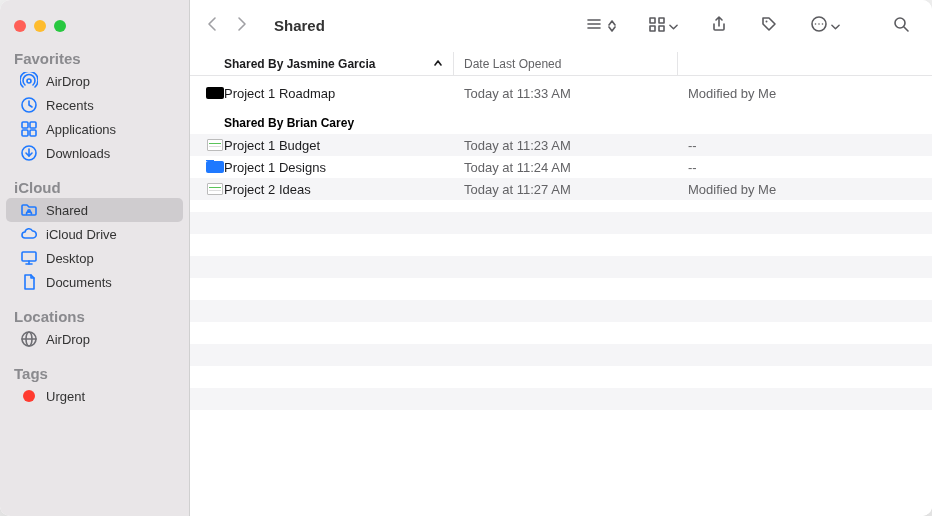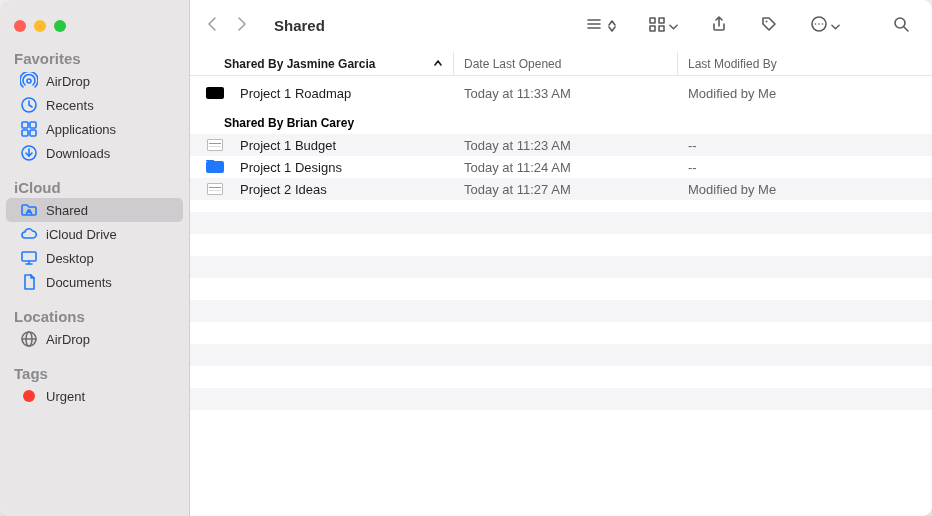--- a/index.html
+++ b/index.html
@@ -128,21 +128,21 @@
 }
 .row {
   display: flex;
   align-items: center;
   height: 22px;
   padding-left: 16px;
   font-size: 13px;
   color: #1c1c1e;
 }
 .row.alt { background: #f5f5f7; }
-.row .cell-name { width: 248px; display: flex; align-items: center; gap: 16px; overflow: hidden;}
+.row .cell-name { width: 248px; display: flex; align-items: center; gap: 0; overflow: hidden;}
 .row .file-icon { width: 18px; height: 14px; display: flex; align-items: center; justify-content: center;}
 .row .cell-date { width: 224px; color: #636366; padding-left: 10px;}
 .row .cell-modby { flex: 1; color: #636366; padding-left: 10px;}
 
 .filler-rows { margin-top: 12px; }
 .filler { height: 22px; }
 .filler.alt { background: #f5f5f7; }
 
 svg { fill: none; stroke: currentColor; stroke-width: 1.6; stroke-linecap: round; stroke-linejoin: round; }
 </style>
@@ -374,23 +374,20 @@
       <div class="col name">
         <span>Shared By Jasmine Garcia</span>
         <span class="sort-arrow">
           <svg viewBox="0 0 10 10" style="width:10px;height:10px">
               <polyline points="2,7 5,3 8,7"></polyline>
             </svg>
         </span>
       </div>
       <div class="col date">
         <span>Date Last Opened</span>
-      </div>
-      <div class="col modby">
-        <span>Last Modified By</span>
       </div>
     </div>
 
     <div class="content" id="content">
         <div style="height: 6px;"></div>
         <div class="row">
           <div class="cell-name">
             <span class="file-icon">
               <div style="width:18px;height:12px;background:#000;border-radius:2px"></div>
             </span>

